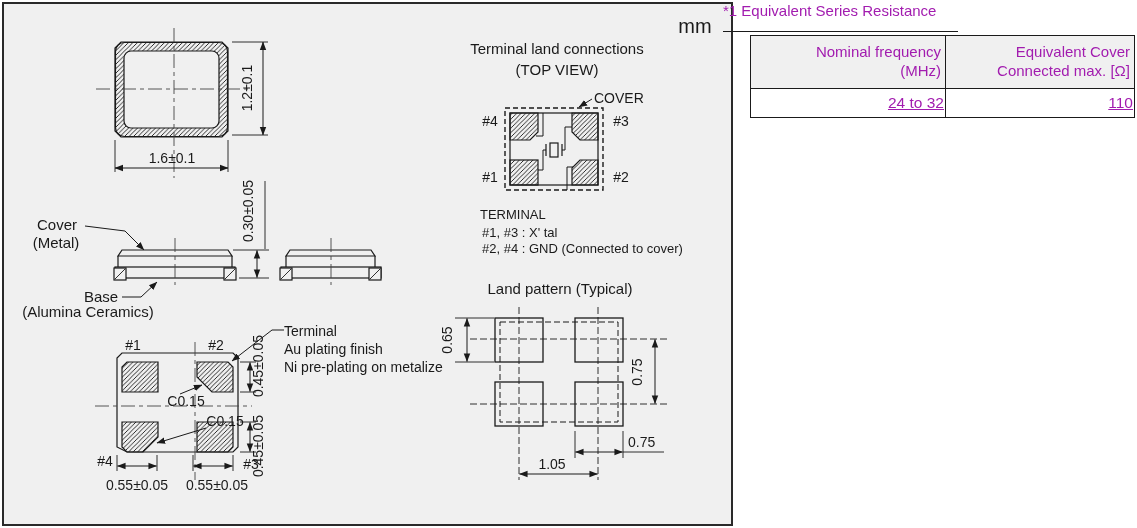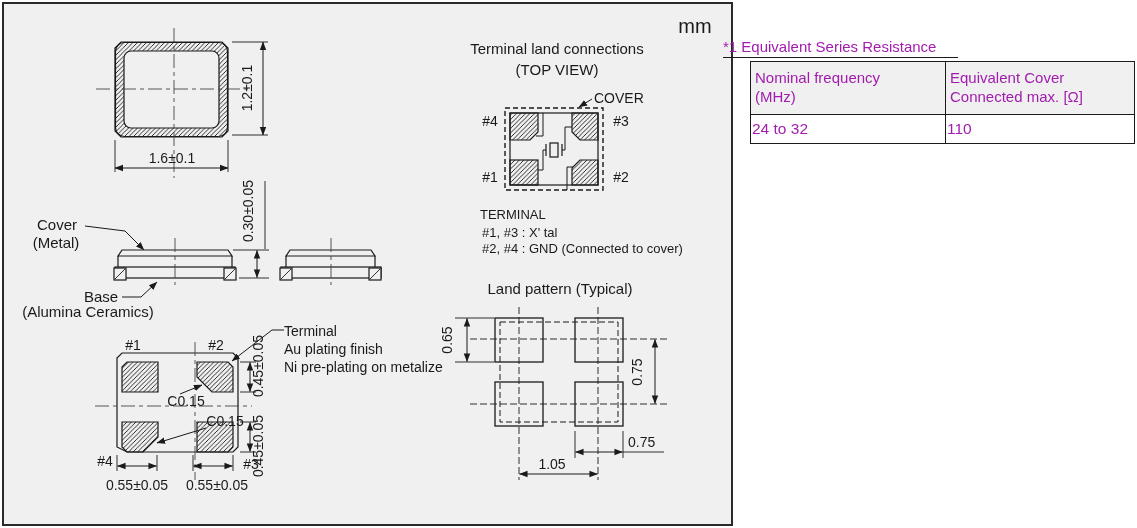--- a/index.html
+++ b/index.html
@@ -5,27 +5,27 @@
   html,body{margin:0;padding:0;background:#ffffff;}
   .page{position:relative;width:1137px;height:528px;background:#ffffff;overflow:hidden;
         font-family:"Liberation Sans",sans-serif;color:#a21caf;}
   .drawing-svg{position:absolute;left:0;top:0;}
   .svgtext{font-family:"Liberation Sans",sans-serif;fill:#1a1a1a;}
   .t15{font-size:15px;}
   .t14{font-size:14px;}
   .t13{font-size:13px;}
   .t20{font-size:20px;}
   .esr-block{position:absolute;left:723px;top:2px;width:412px;}
-  .esr-title{font-size:15px;display:inline-block;padding:0 22px 2px 0;
-             border-bottom:1px solid #1a1a1a;margin-bottom:3px;white-space:nowrap;margin-top:36px;}
+  .esr-title{font-size:15px;display:inline-block;padding:0 22px 12px 0;
+             border-bottom:1px solid #1a1a1a;margin-bottom:3px;white-space:nowrap;}
   table.esr{border-collapse:collapse;margin-left:27px;width:384px;table-layout:fixed;}
-  table.esr th,table.esr td{border:1.5px solid #1a1a1a;text-align:left;vertical-align:middle;}
+  table.esr th,table.esr td{border:1.5px solid #1a1a1a;text-align:right;vertical-align:middle;}
   table.esr th{background:#f0f0f0;font-weight:normal;font-size:15px;line-height:1.25;
                height:48px;padding:2px 4px;}
-  table.esr td{font-size:15.5px;height:26px;background:#ffffff;}
+  table.esr td{font-size:15.5px;height:26px;background:#ffffff;text-decoration:underline;}
   col.c1{width:195px;} col.c2{width:189px;}
 </style>
 </head>
 <body>
 
 <div class="page">
 
 <svg class="drawing-svg" width="737" height="528" viewBox="0 0 737 528">
   <defs>
     <pattern id="hatch" width="4.5" height="4.5" patternUnits="userSpaceOnUse">

